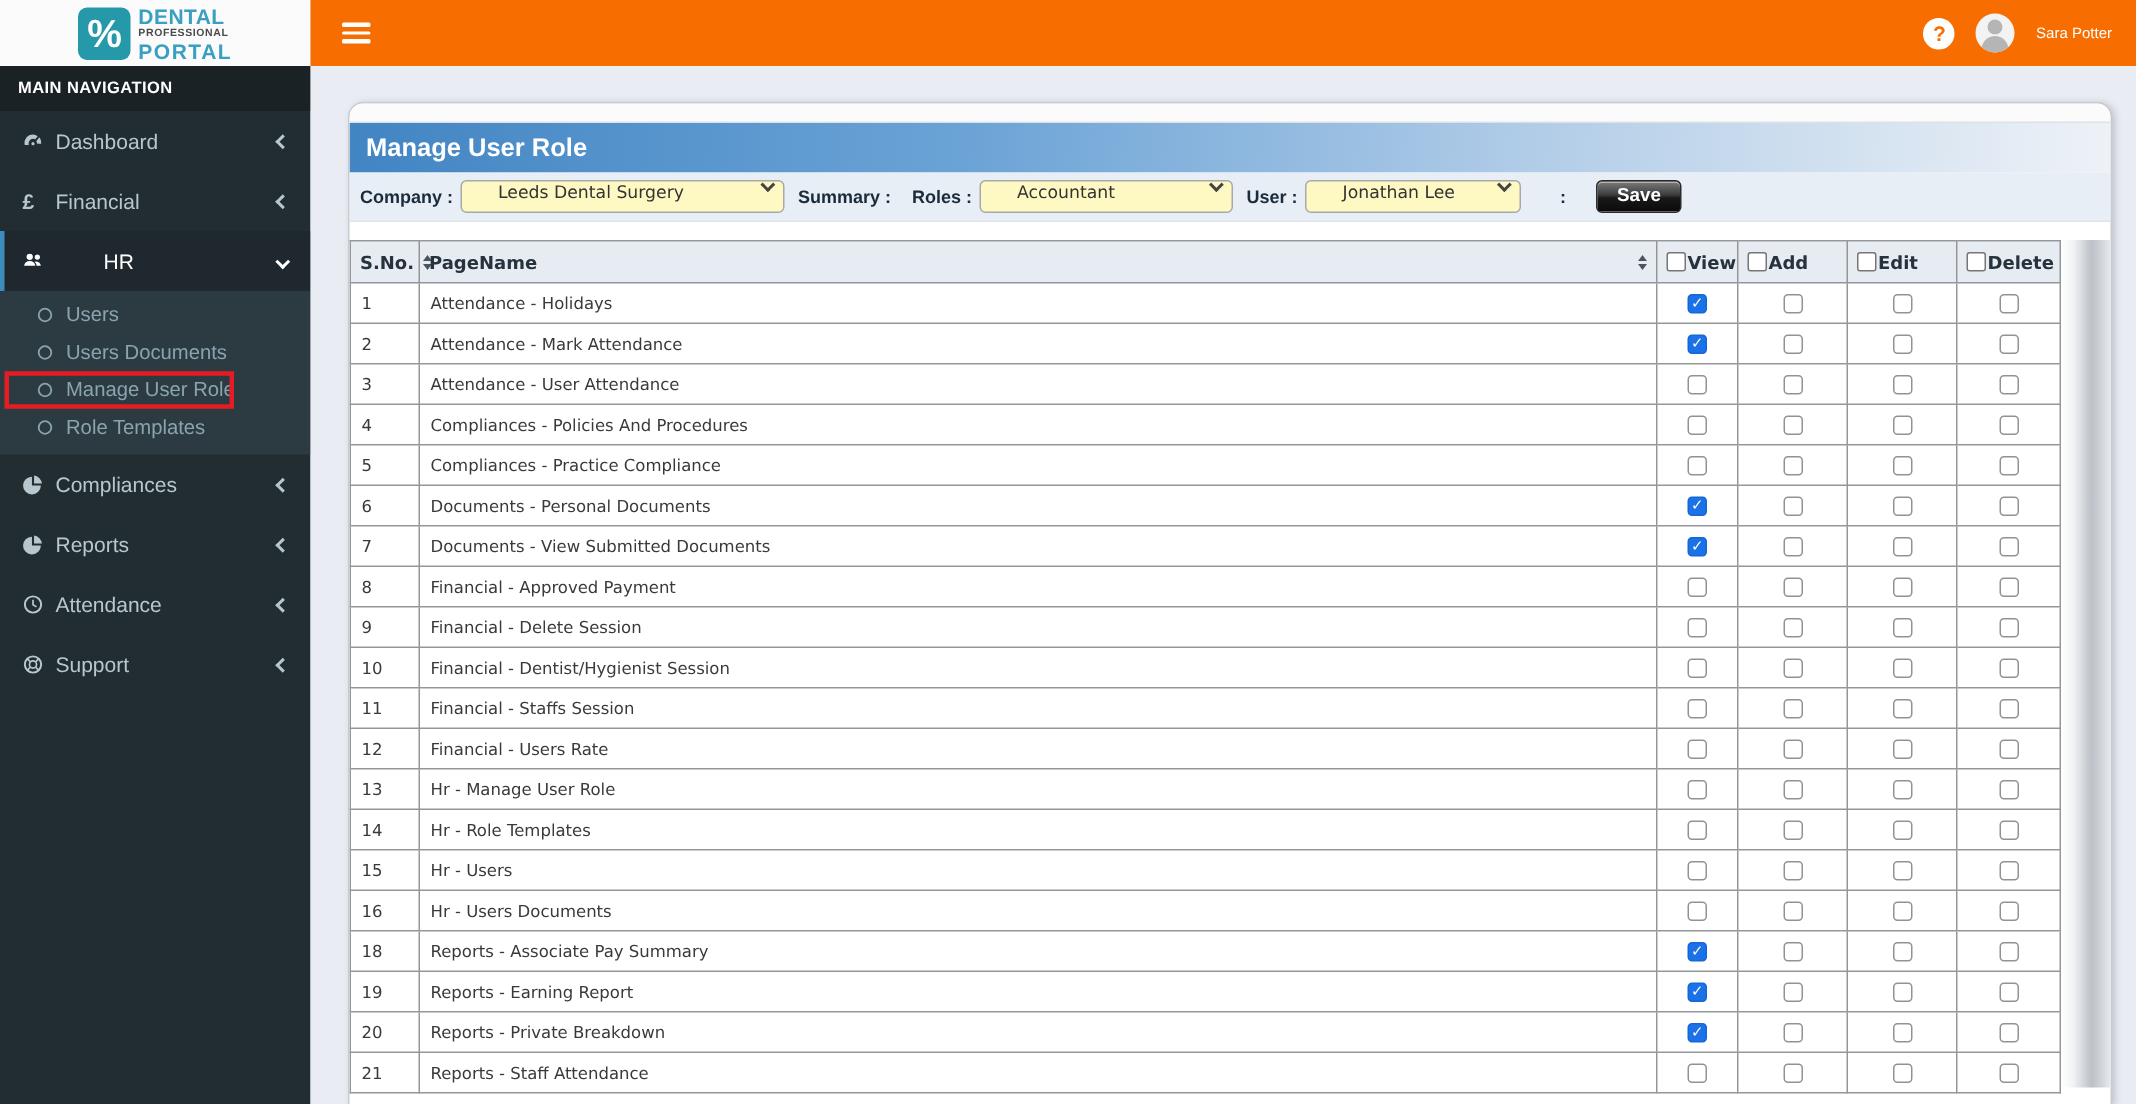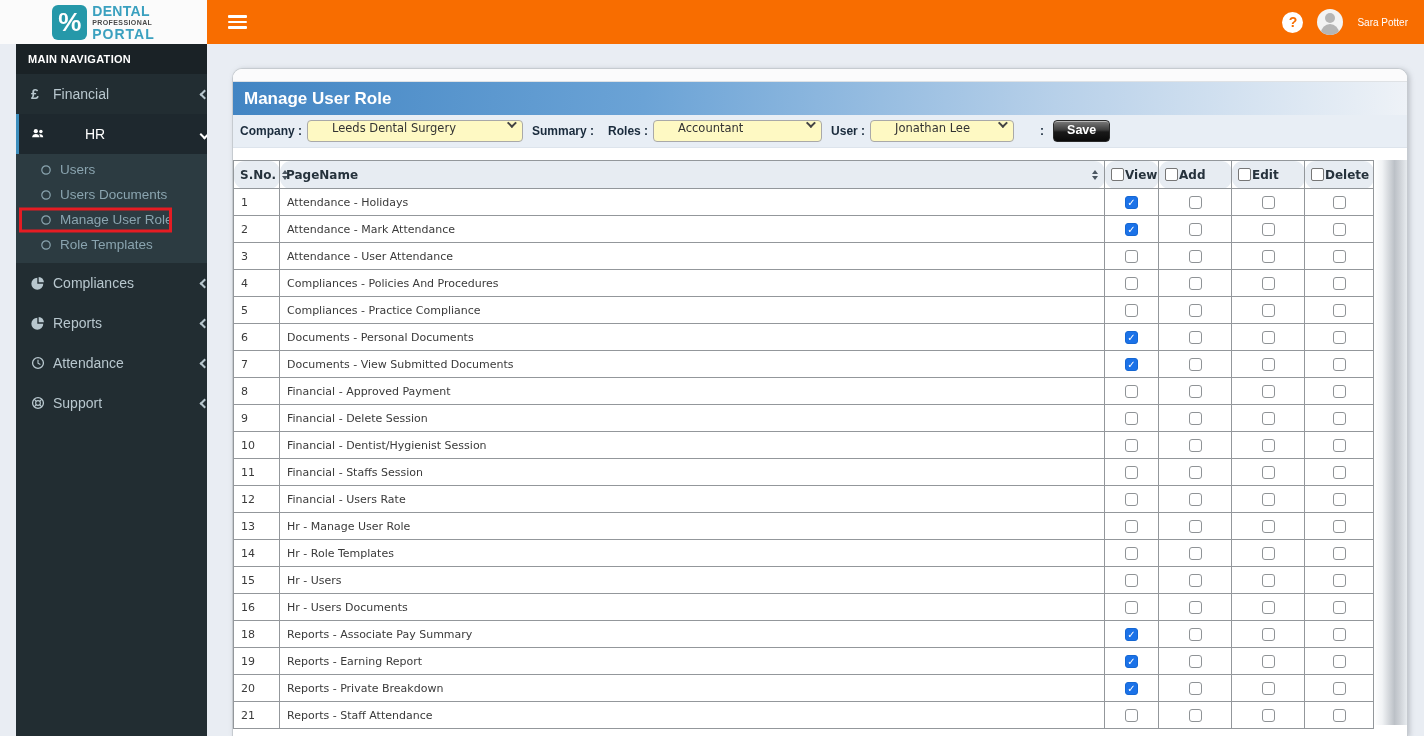--- a/index.html
+++ b/index.html
@@ -19,21 +19,21 @@
   .hamburger { width:19px; height:14px; display:flex; flex-direction:column; justify-content:space-between; cursor:pointer; }
   .hamburger i { display:block; height:2.6px; background:#fff; border-radius:1px; }
   .topbar-right { display:flex; align-items:center; gap:14px; }
   .help-circle { width:21px; height:21px; border-radius:50%; background:#fff; color:#f86d00; font-weight:700; font-size:14px; display:flex; align-items:center; justify-content:center; cursor:pointer; }
   .avatar { width:26px; height:26px; border-radius:50%; background:#f3f3f3; position:relative; overflow:hidden; cursor:pointer; }
   .avatar .head { position:absolute; left:8px; top:4px; width:10px; height:10px; border-radius:50%; background:#b5b5b5; }
   .avatar .shoulders { position:absolute; left:4px; top:15px; width:18px; height:12px; border-radius:9px 9px 0 0; background:#b5b5b5; }
   .username { color:#fff; font-size:10px; cursor:pointer; }
 
   
-  .sidebar { position:absolute; left:0; top:44px; width:207px; bottom:0; background:#222d32;margin-left:16px; }
+  .sidebar { position:absolute; left:0; top:44px; width:207px; bottom:0; background:#222d32; }
   .nav-header { height:30px; background:#1a2226; color:#fff; font-size:11px; font-weight:700; letter-spacing:.3px; display:flex; align-items:center; padding-left:12px; }
   .nav-item { display:flex; align-items:center; padding:12px 15px; color:#b8c7ce; font-size:14px; cursor:pointer; position:relative; border-left:3px solid transparent; padding-left:12px; }
   .nav-item.active { color:#fff; background:#1e282e; border-left-color:#3c8dbc;gap:32px; }
   .icon { width:22px; display:inline-flex; align-items:center; flex:none; }
   .icon svg { width:14px; height:14px; }
   .glyph-icon { font-size:14px; font-weight:700; width:22px; display:inline-block; }
   .chev { width:7px; height:7px; margin-left:auto; flex:none; }
   .chev.left { border-left:2px solid currentColor; border-bottom:2px solid currentColor; transform:rotate(45deg); }
   .chev.down { border-right:2px solid currentColor; border-bottom:2px solid currentColor; transform:rotate(45deg); }
   .submenu { background:#2c3b41; padding:3px 0 6px; }
@@ -47,26 +47,26 @@
   .panel { position:relative; width:1176px; height:668px; background:#fff; border:1px solid #c6cbd0; border-bottom:none; border-radius:10px 10px 0 0; box-shadow:2px 1px 5px rgba(110,116,122,.35); overflow:hidden; }
   .panel-cap { height:13px; background:#fbfbfc; border-bottom:1px solid #dfe2e5; }
   .panel-heading { height:33px; line-height:33px; padding:0 11px; color:#fff; font-size:17px; font-weight:700; background:linear-gradient(93deg,#4285c3 0%,#6ba3d6 35%,#b7d0e9 70%,#eef2f7 100%); }
   .filter-bar { height:33px; background:#e8eef5; border-bottom:1px solid #dde4ec; display:flex; align-items:center; padding-left:7px; }
   .f-label { font-size:12px; font-weight:700; color:#1a2b3c; margin:0 5px 0 9px; white-space:nowrap; }
   .f-label:first-child { margin-left:0; }
   .select { height:22px; background:#fef9c3; border:1px solid #a9a9a9; border-radius:4px; display:flex; align-items:flex-start; padding:0 24px; font-size:11.5px; color:#333; cursor:pointer; position:relative; font-family:"DejaVu Sans",sans-serif; }
   .select .sel-chev { position:absolute; right:8px; width:7px; height:7px; border-right:2px solid #444; border-bottom:2px solid #444; transform:rotate(45deg) translateY(-2px); }
   .sel-0 { width:216px; } .sel-1 { width:287px; } .sel-2 { width:169px; } .sel-3 { width:144px; }
   .colon-sep { font-size:12px; font-weight:700; color:#1a2b3c; margin-left:26px; }
-  .save-btn { margin-left:9px; padding:2px 13px 4px; font-size:12.5px; font-weight:700; color:#fff; background:linear-gradient(#7c7c7c 0%,#3c3c3c 45%,#191919 55%,#0a0a0a 100%); border:1px solid #2a2a2a; border-radius:4px; cursor:pointer; box-shadow:inset 0 1px 0 rgba(255,255,255,.45); font-family:"Liberation Sans",sans-serif; }
+  .save-btn { margin-left:20px; padding:2px 13px 4px; font-size:12.5px; font-weight:700; color:#fff; background:linear-gradient(#7c7c7c 0%,#3c3c3c 45%,#191919 55%,#0a0a0a 100%); border:1px solid #2a2a2a; border-radius:4px; cursor:pointer; box-shadow:inset 0 1px 0 rgba(255,255,255,.45); font-family:"Liberation Sans",sans-serif; }
 
   .panel-body { display:flex; align-items:stretch; padding-top:12px; height:577px; }
   table { border-collapse:collapse; width:1140px; table-layout:fixed; align-self:flex-start; }
   th,td { border:1px solid #93979b; font-family:"DejaVu Sans",sans-serif; }
-  thead th { background:#e7ecf2; height:28px; font-size:12px; color:#26323c; text-align:left; padding:0 6px; font-weight:700;border-radius:11px; }
+  thead th { background:#e7ecf2; height:28px; font-size:12px; color:#26323c; text-align:left; padding:0 6px; font-weight:700; }
   tbody td { height:27px; font-size:11px; color:#3a3a3a; padding:0 7px; background:#fff; }
   td.cb-cell, th.cb-col { padding:0 0 0 6px; }
   td.cb-cell { text-align:center; padding:0; }
   .th-flex { display:flex; align-items:center; }
   .th-flex.between { justify-content:space-between; }
   .sort { display:inline-flex; flex-direction:column; gap:2px; margin-left:6px; cursor:pointer; }
   .sort i { display:block; width:0; height:0; border-left:3.5px solid transparent; border-right:3.5px solid transparent; }
   .sort .up { border-bottom:4.5px solid #4a5560; }
   .sort .dn { border-top:4.5px solid #4a5560; }
   .cb { width:13px; height:13px; border:1px solid #8f9396; border-radius:3px; background:#fff; display:inline-block; vertical-align:middle; cursor:pointer; font-size:10px; line-height:12px; text-align:center; color:transparent; }
@@ -102,20 +102,30 @@
         </div>
         <span class="username">Sara Potter</span>
       </div>
     </div>
   </header>
 
   <aside class="sidebar">
     <div class="nav-header">MAIN NAVIGATION</div>
     <nav id="nav">
         <div class="nav-item">
+          <span class="icon">
+            <svg viewBox="0 0 16 16" fill="currentColor">
+              <path d="M8 3a6.5 6.5 0 0 0-6.3 8h3a3.6 3.6 0 0 1 5-4.3l1.9-2.4A6.4 6.4 0 0 0 8 3zm4.8 2.2-2.3 2.9c.4.5.7 1.2.7 1.9h3.1a6.5 6.5 0 0 0-1.5-4.8z"></path>
+              <circle cx="8" cy="10" r="1.2"></circle>
+            </svg>
+          </span>
+          <span>Dashboard</span>
+          <span class="chev left"></span>
+        </div>
+        <div class="nav-item">
           <span class="icon glyph-icon">£</span>
           <span>Financial</span>
           <span class="chev left"></span>
         </div>
         <div class="nav-item active">
           <span class="icon">
             <svg viewBox="0 0 16 16" fill="currentColor">
               <circle cx="5.5" cy="4.8" r="2.4"></circle>
               <path d="M1.2 11.7c.3-2.3 2-3.7 4.3-3.7s4 1.4 4.3 3.7z"></path>
               <circle cx="11.3" cy="5" r="2"></circle>

